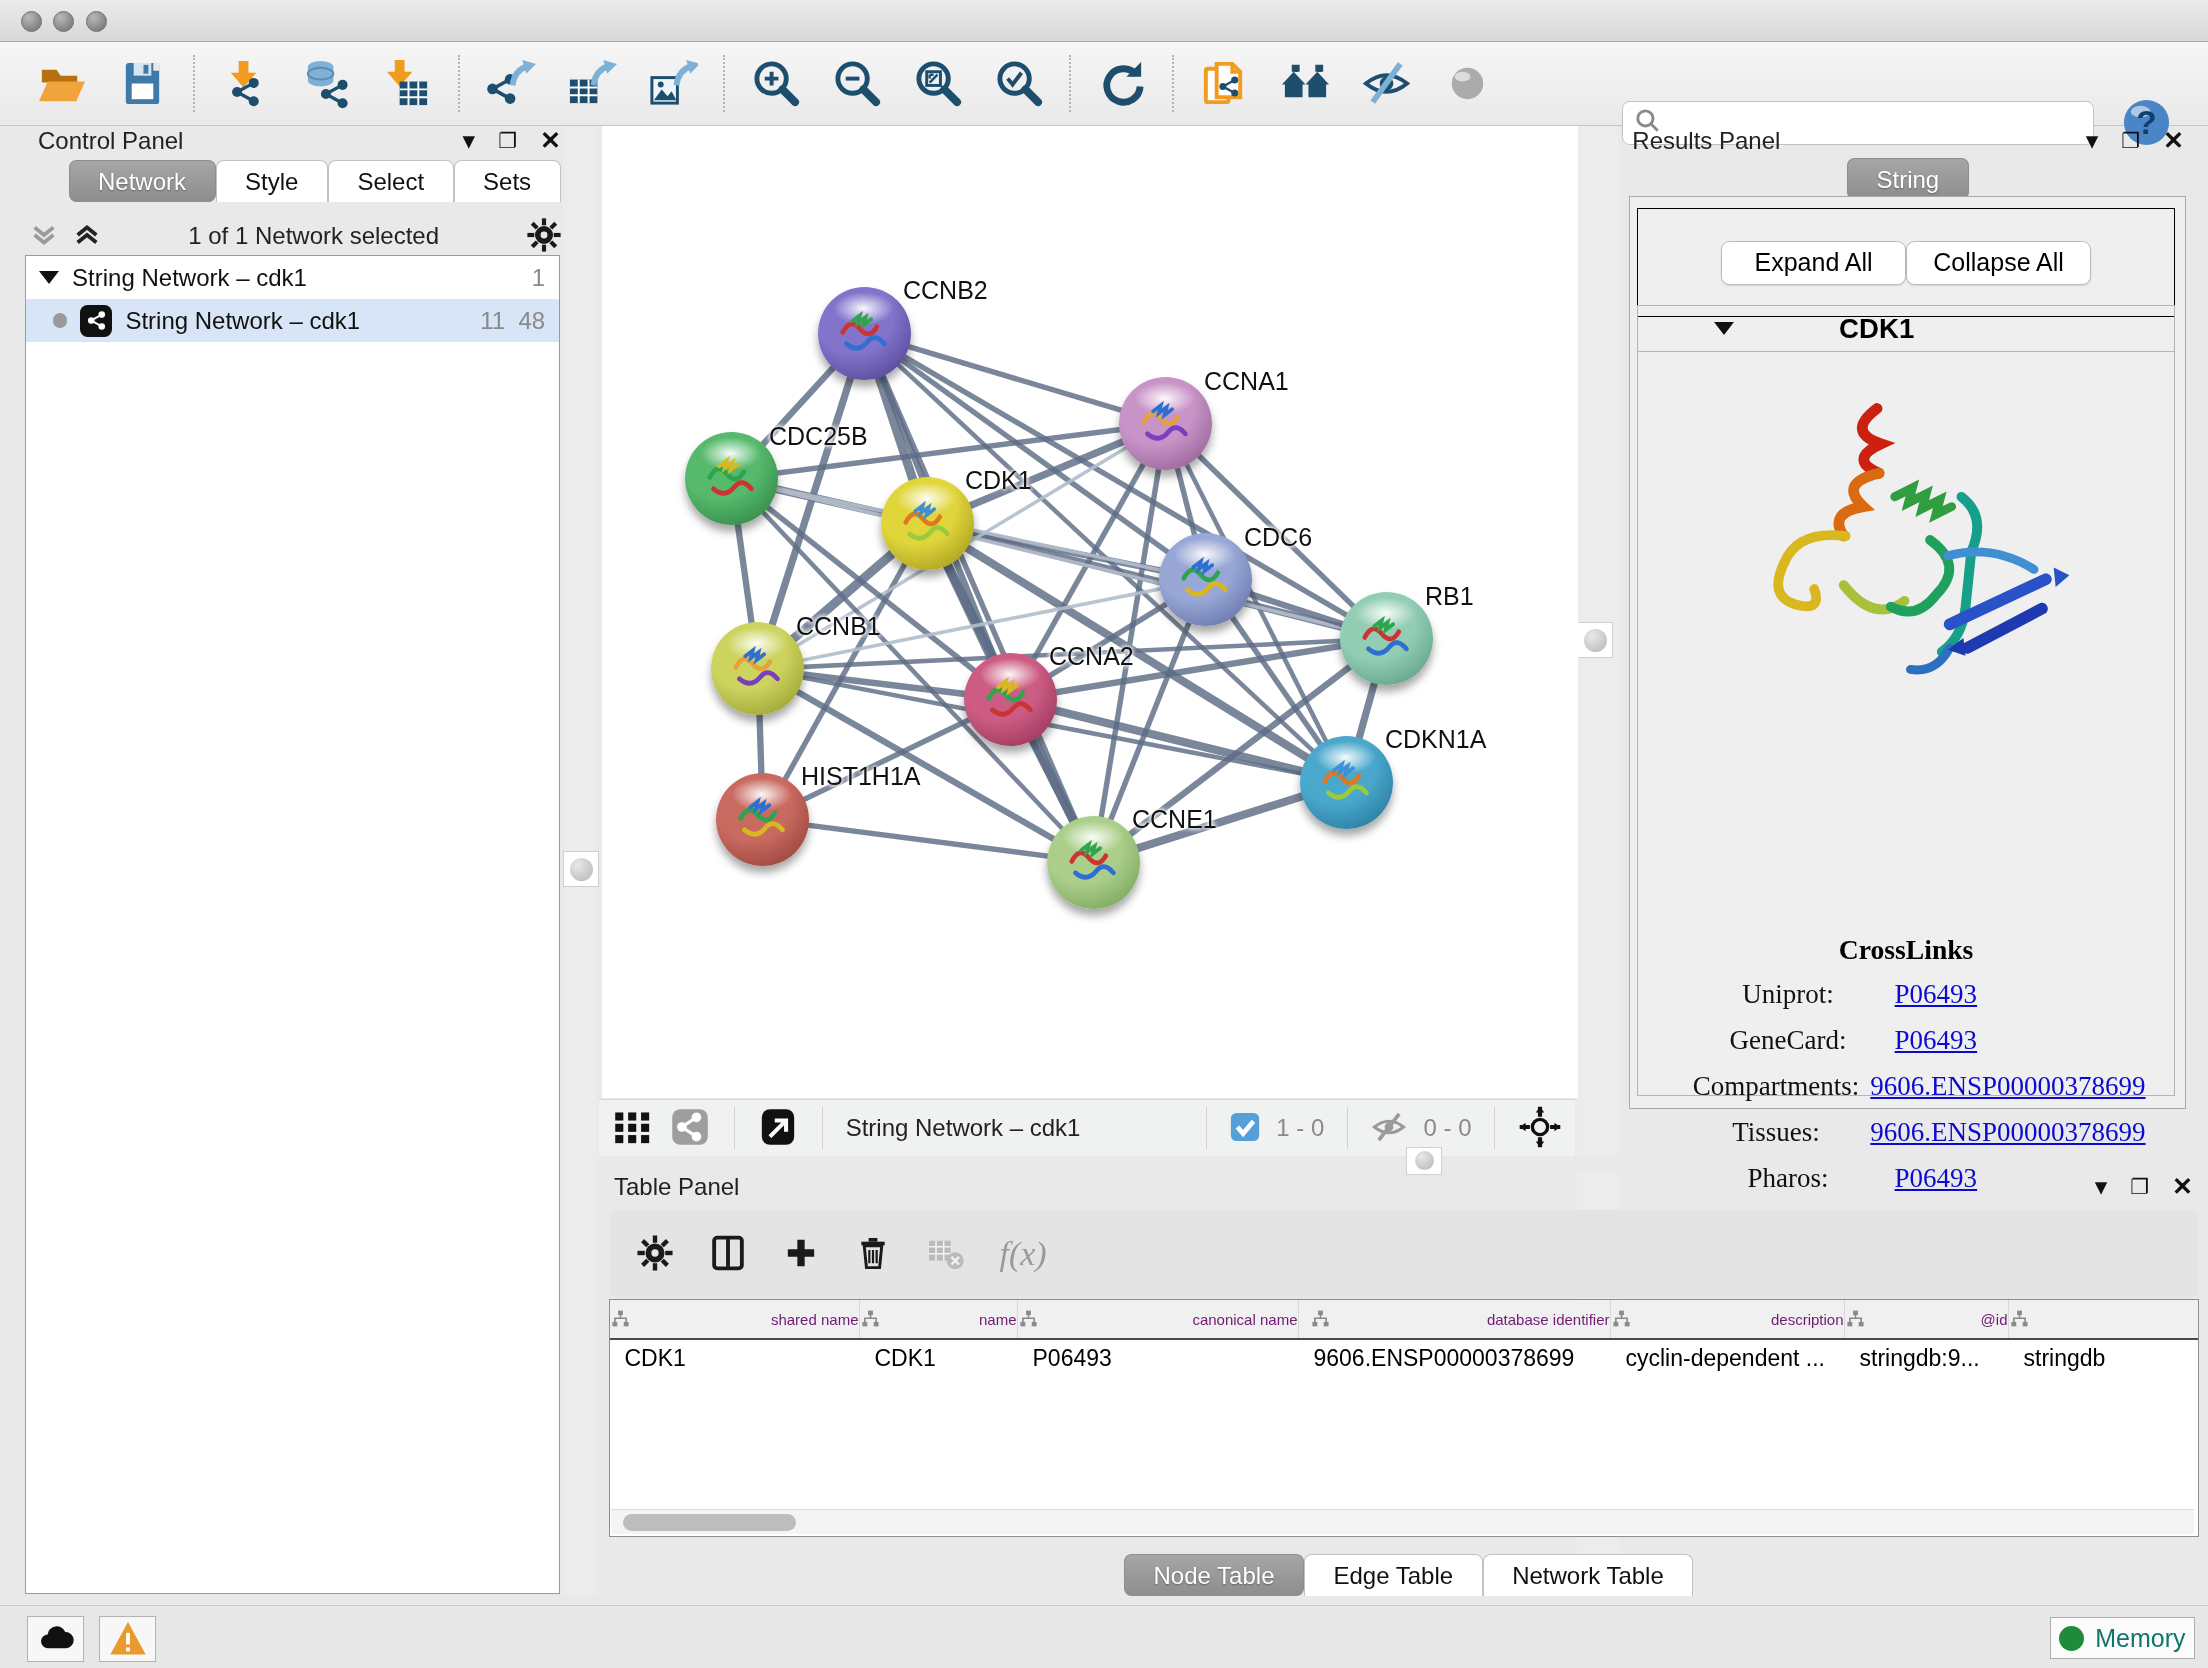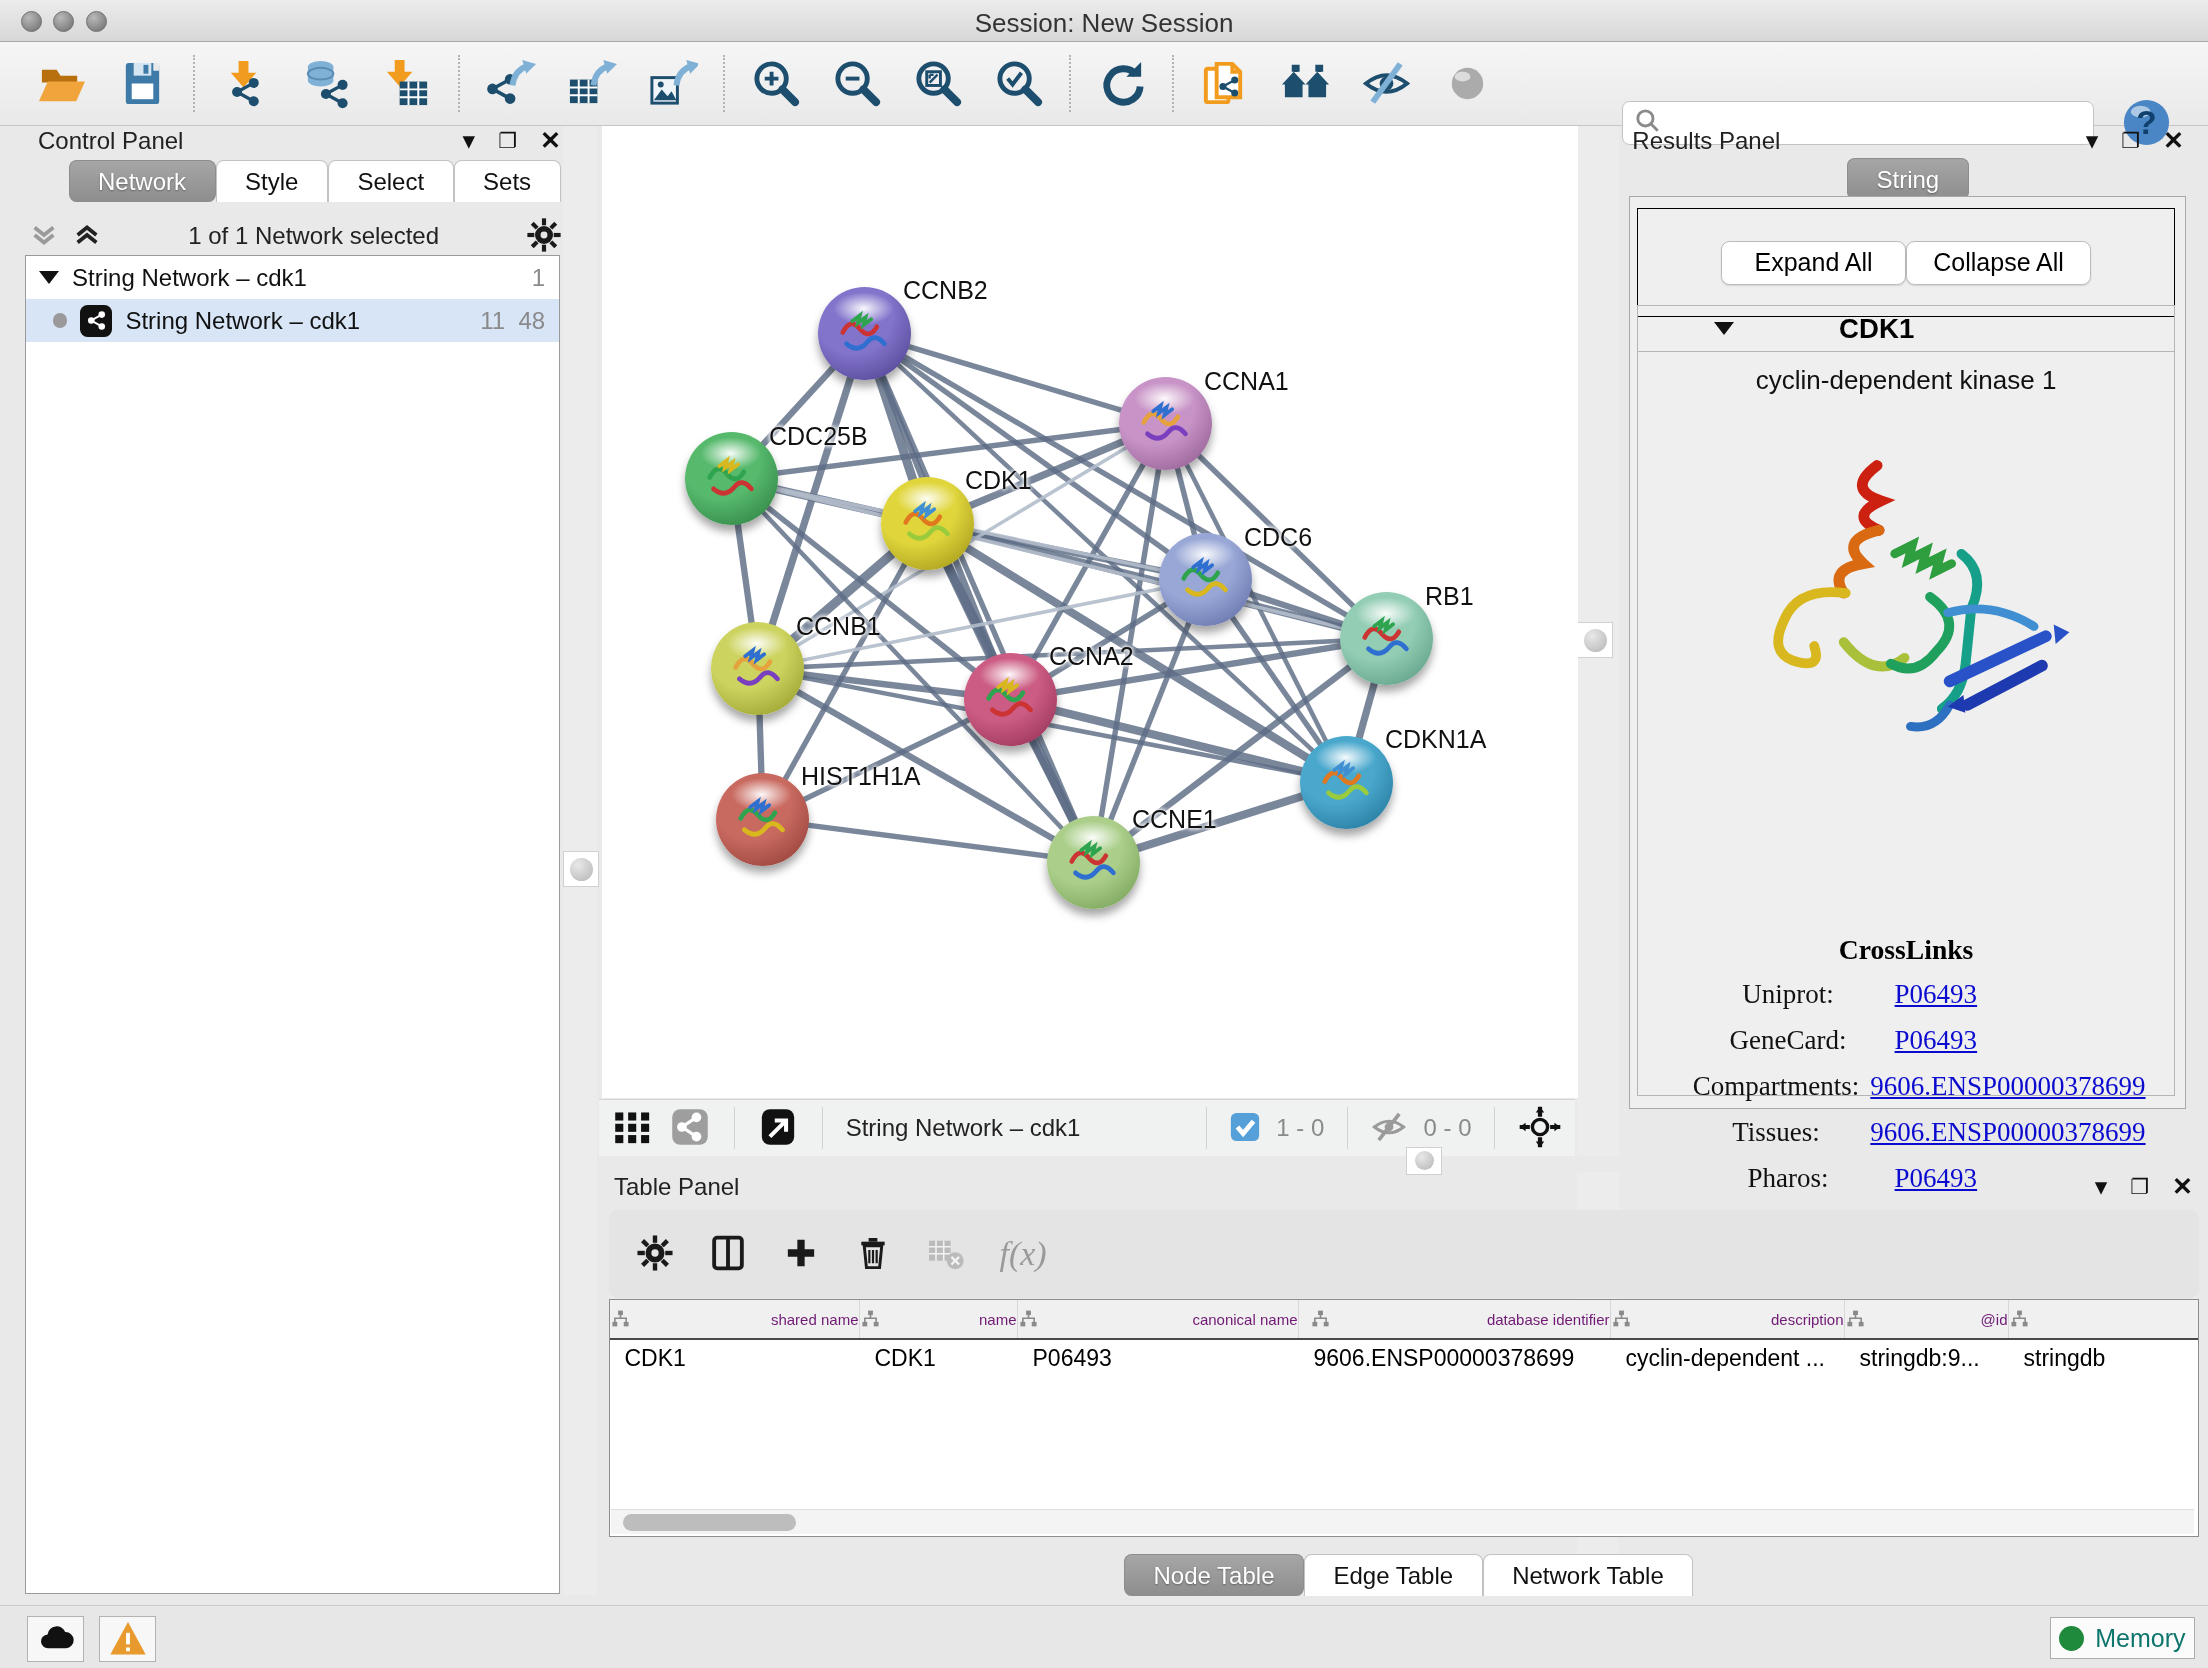--- a/index.html
+++ b/index.html
@@ -112,21 +112,20 @@
 
   .icon-lab { cursor:pointer; }
 </style>
 </head>
 <body>
 
 <div id="titlebar" class="abs">
   <div class="tl abs" style="left:21px"></div>
   <div class="tl abs" style="left:53px"></div>
   <div class="tl abs" style="left:86px"></div>
-  <div id="win-title" class="abs">Session: New Session</div>
 </div>
 
 <div id="toolbar" class="abs">
   <div id="tb-groups" style="display:flex;align-items:center">
       <span class="tb-group">
         <span class="tb-btn">
           <svg width="51" height="51" viewBox="0 0 52 52">
             <path d="M6,12 h15 l4,6 h17 v7 H6 z" fill="#b8700f"></path>
             <path d="M3,44 l9,-20 h38 l-9,20 z" fill="#f2a43c"></path>
           </svg>
@@ -646,21 +645,20 @@
   <div id="rp-box">
     <div id="rp-actions">
       <div class="rp-btn">Expand All</div>
       <div class="rp-btn">Collapse All</div>
     </div>
     <div id="rp-section">
       <div id="rp-sec-head">
         <span class="tri-down"></span>
         <span class="name">CDK1</span>
       </div>
-      <div id="rp-desc">cyclin-dependent kinase 1</div>
       <svg id="rp-structure" width="361" height="314" viewBox="0 0 360 320">
         <g fill="none" stroke-linecap="round">
           <path d="M150,28 q-32,24 4,36 q-34,16 -2,30" stroke="#cc2010" stroke-width="11"></path>
           <path d="M152,94 q-42,10 -16,34 q-36,6 -20,30" stroke="#d96a12" stroke-width="11"></path>
           <path d="M118,158 q-48,-6 -62,26 q-18,36 12,44 q26,7 18,-16" stroke="#d8b81e" stroke-width="10"></path>
           <path d="M116,208 q32,40 62,16" stroke="#a8c03a" stroke-width="10"></path>
           <path d="M168,118 l18,-9 -4,15 18,-9 -4,15 18,-9 -4,15 16,-8" stroke="#2f9e3f" stroke-width="9"></path>
           <path d="M204,162 q36,26 6,56 q-20,26 -46,12" stroke="#1fa05c" stroke-width="10"></path>
           <path d="M236,118 q26,20 10,56 l-6,58 q-4,30 -24,44" stroke="#16a08a" stroke-width="10"></path>
           <path d="M222,178 q46,-12 88,14" stroke="#3f8fd2" stroke-width="9"></path>

